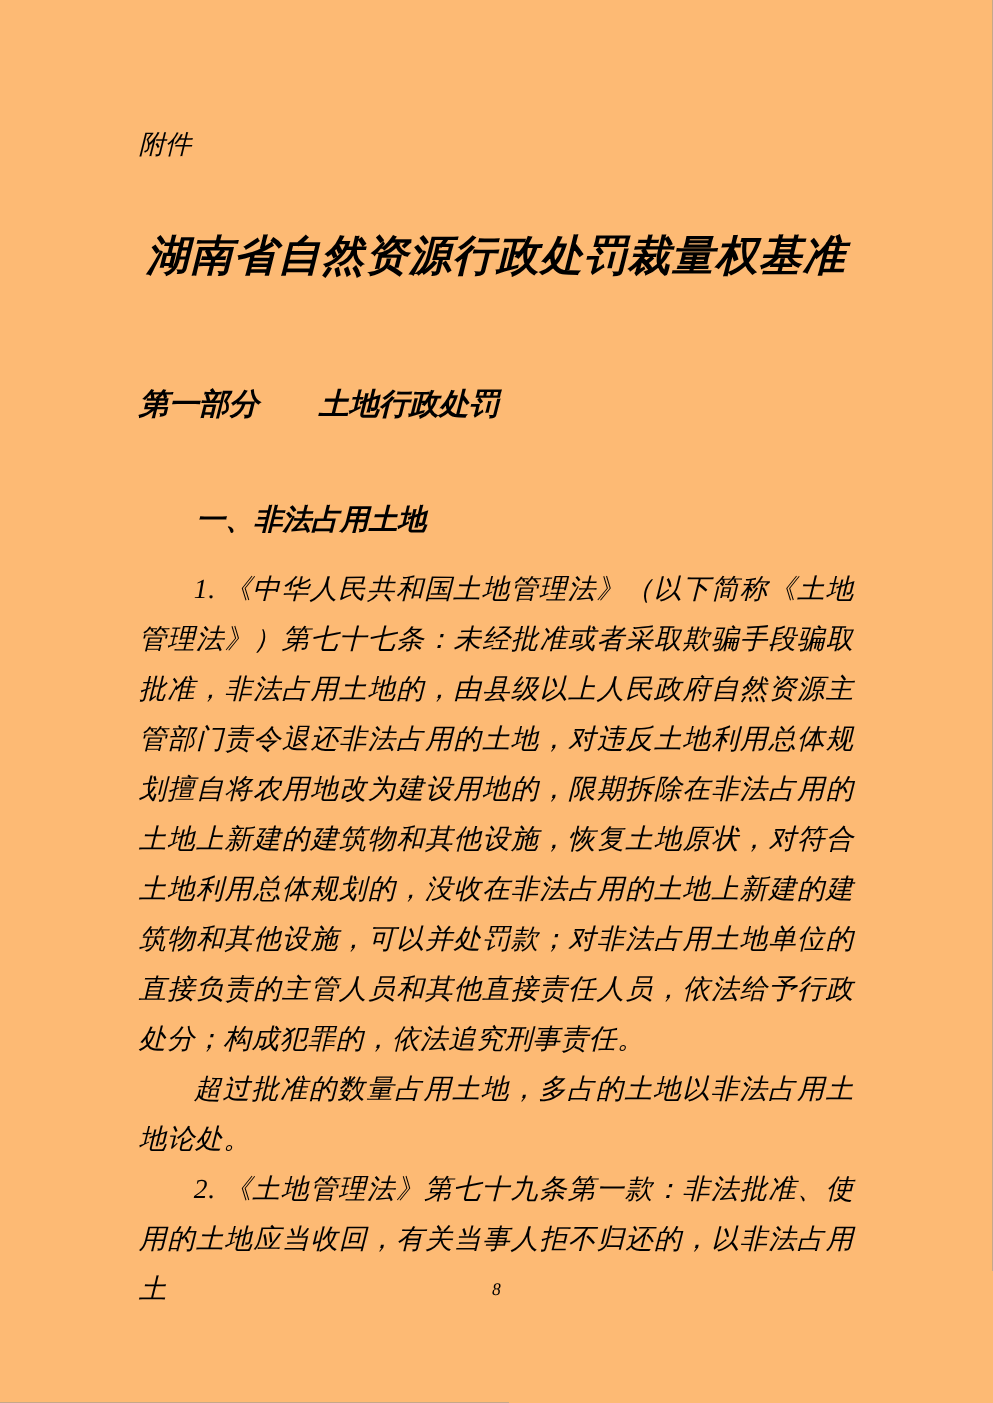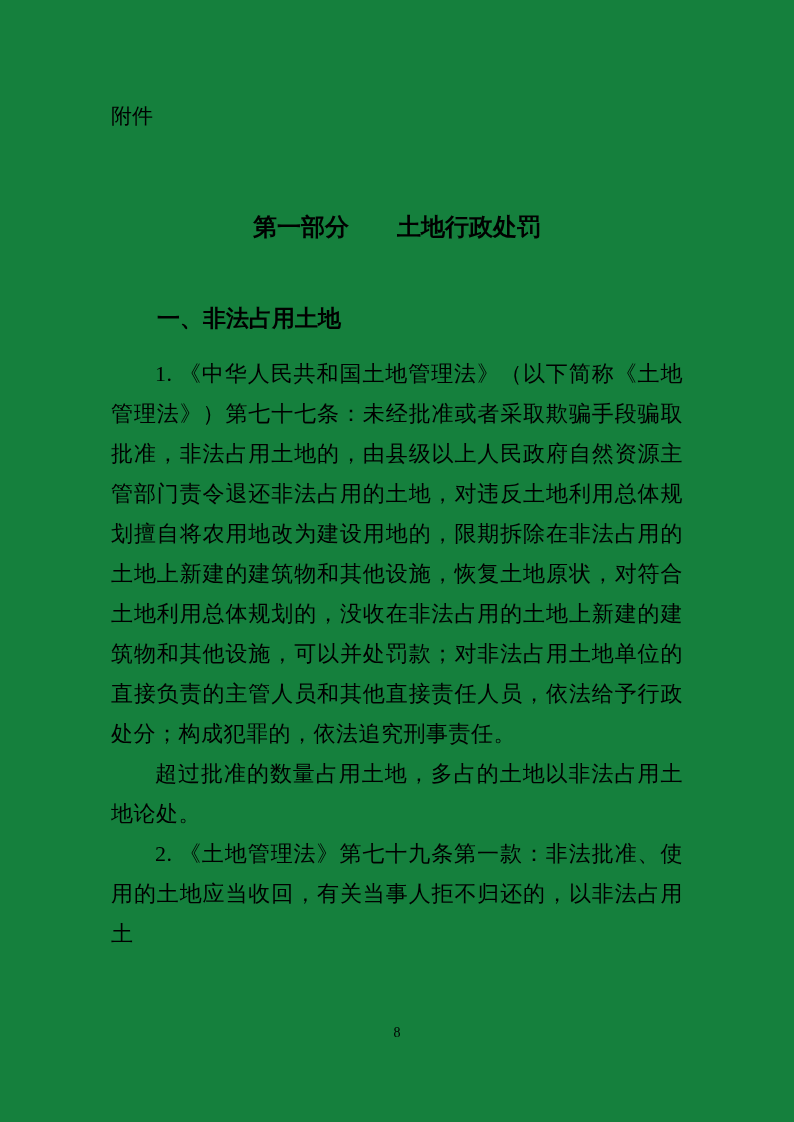--- a/index.html
+++ b/index.html
@@ -5,26 +5,27 @@
   html, body {
     margin: 0;
     padding: 0;
     background: #9a9a9a;
   }
   .page {
     position: relative;
     width: 794px;
     height: 1122px;
     margin: 0 auto;
-    background: #15803d;
+    background: #fdba74;
     color: #000000;
     box-sizing: border-box;
     padding: 103px 111px 0 111px;
     overflow: hidden;
     font-family: "Liberation Serif", serif;
+    font-style: italic;
   }
   .attachment-label {
     font-family: "Liberation Sans", sans-serif;
     font-size: 21px;
     line-height: 26px;
     text-align: left;
   }
   .doc-title {
     margin-top: 57px;
     font-size: 34px;
@@ -34,21 +35,20 @@
     font-family: "Liberation Serif", serif;
     letter-spacing: 1px;
     white-space: nowrap;
   }
   .part-heading {
     margin-top: 84px;
     font-family: "Liberation Sans", sans-serif;
     font-size: 24px;
     line-height: 28px;
     font-weight: bold;
-    text-align: center;
     white-space: pre;
   }
   .section-heading {
     margin-top: 64px;
     font-family: "Liberation Sans", sans-serif;
     font-size: 23px;
     line-height: 26px;
     font-weight: bold;
     text-indent: 2em;
   }
@@ -83,20 +83,21 @@
     line-height: 18px;
   }
 </style>
 </head>
 <body>
 
 <div class="page">
 
   <div class="attachment-label">附件</div>
 
+  <h1 class="doc-title">湖南省自然资源行政处罚裁量权基准</h1>
 
   <h2 class="part-heading">第一部分　　土地行政处罚</h2>
 
   <h3 class="section-heading">一、非法占用土地</h3>
 
 
   <div class="body-text">
     <p>1. 《中华人民共和国土地管理法》（以下简称《土地管理法》）第七十七条：未经批准或者采取欺骗手段骗取批准，非法占用土地的，由县级以上人民政府自然资源主管部门责令退还非法占用的土地，对违反土地利用总体规划擅自将农用地改为建设用地的，限期拆除在非法占用的土地上新建的建筑物和其他设施，恢复土地原状，对符合土地利用总体规划的，没收在非法占用的土地上新建的建筑物和其他设施，可以并处罚款；对非法占用土地单位的直接负责的主管人员和其他直接责任人员，依法给予行政处分；构成犯罪的，依法追究刑事责任。</p>
     <p>超过批准的数量占用土地，多占的土地以非法占用土地论处。</p>
     <p>2. 《土地管理法》第七十九条第一款：非法批准、使用的土地应当收回，有关当事人拒不归还的，以非法占用土</p>

